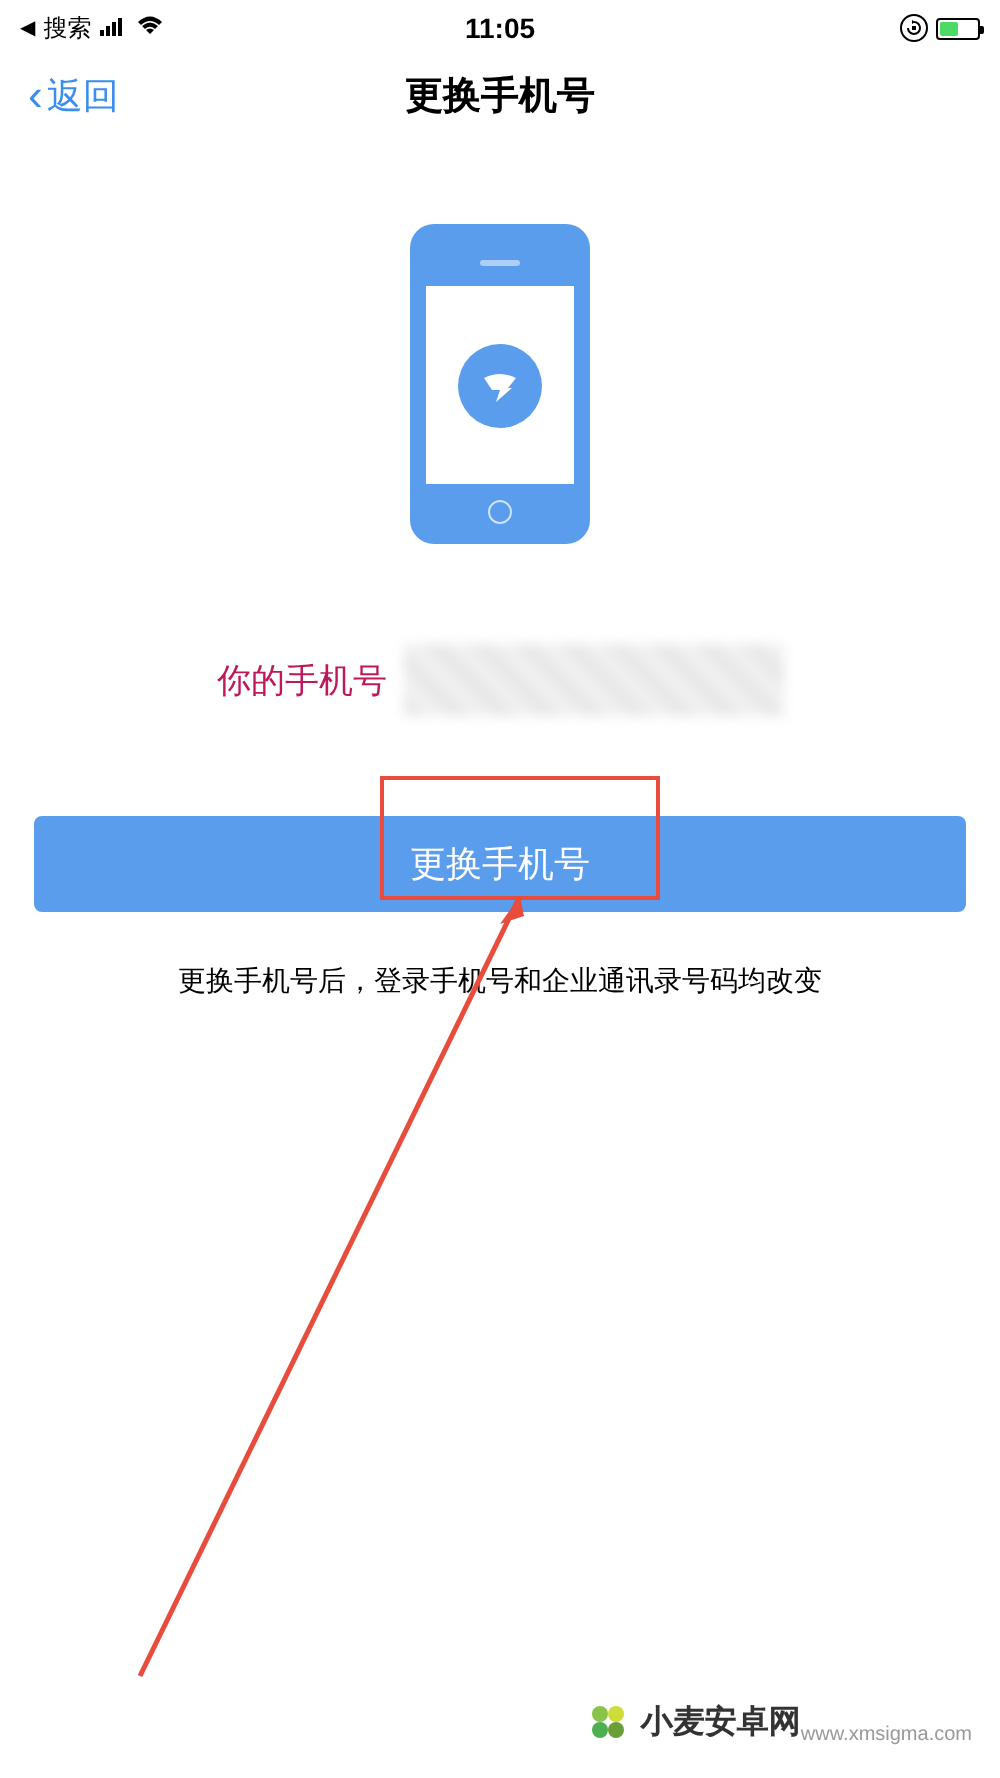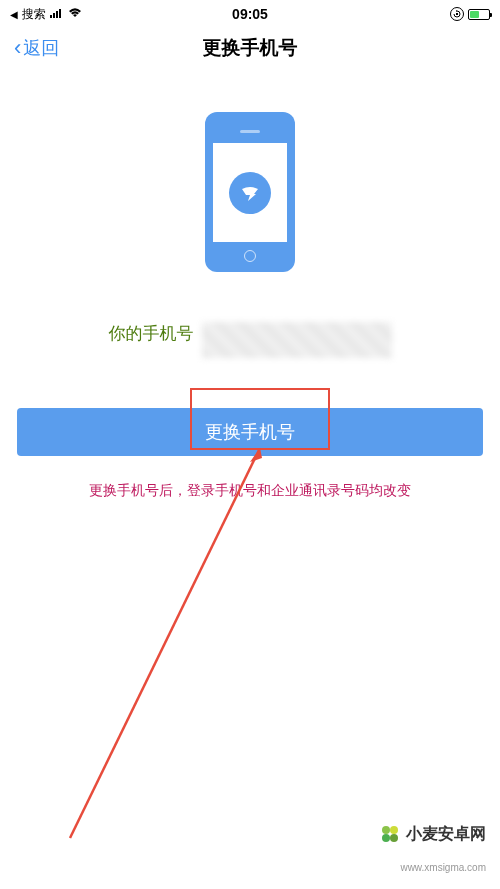--- a/index.html
+++ b/index.html
@@ -175,22 +175,23 @@
       width: 12px;
       height: 12px;
       border: 1.5px solid rgba(255,255,255,0.7);
       border-radius: 50%;
       margin-top: 8px;
     }
     
     .phone-info {
       margin-top: 50px;
       display: flex;
+      align-items: center;
       font-size: 17px;
-      color: #4d7c0f;
+      color: #be185d;
     }
     
     .phone-number-redacted {
       width: 190px;
       height: 36px;
       margin-left: 8px;
       background: repeating-linear-gradient(
         45deg,
         #e8e8e8,
         #e8e8e8 8px,
@@ -224,36 +225,36 @@
     .red-highlight-box {
       left: 190px;
       top: 388px;
       width: 140px;
       height: 62px;
     }
     
     .hint-text {
       margin-top: 26px;
       font-size: 14px;
-      color: #be185d;
+      color: #000000;
     }
     
     .red-arrow-svg {
       position: absolute;
       left: 60px;
       top: 448px;
       pointer-events: none;
     }
     
     .watermark {
       position: absolute;
       bottom: 16px;
       right: 14px;
       display: flex;
-      flex-direction: column;
+      flex-direction: row;
       align-items: flex-end;
     }
     
     .watermark-top {
       display: flex;
       align-items: center;
       gap: 4px;
     }
     
     .watermark-logo {
@@ -287,21 +288,21 @@
           <rect x="6" y="3" width="2" height="7" fill="#000"></rect>
           <rect x="9" y="1" width="2" height="9" fill="#000"></rect>
         </svg>
     </span>
     <span class="wifi-icon">
       <svg width="14" height="10" viewBox="0 0 14 10">
           <path d="M7 9 L5 7 Q7 5.5 9 7 Z M3 5 Q7 1.5 11 5 L9.5 6.5 Q7 4.3 4.5 6.5 Z M1 3 Q7 -2.5 13 3 L11.5 4.5 Q7 0.5 2.5 4.5 Z" fill="#000"></path>
         </svg>
     </span>
   </div>
-  <div class="status-center">09:05</div>
+  <div class="status-center">11:05</div>
   <div class="status-right">
     <span class="lock-rotation">
       <svg width="8" height="8" viewBox="0 0 8 8">
           <path d="M4 1 A3 3 0 1 1 1 4" fill="none" stroke="#000" stroke-width="1"></path>
           <path d="M3 0 L4.5 1 L3 2 Z" fill="#000"></path>
           <rect x="3" y="3" width="2" height="2" fill="#000"></rect>
         </svg>
     </span>
     <span class="battery-icon">
       <span class="battery-fill"></span>

